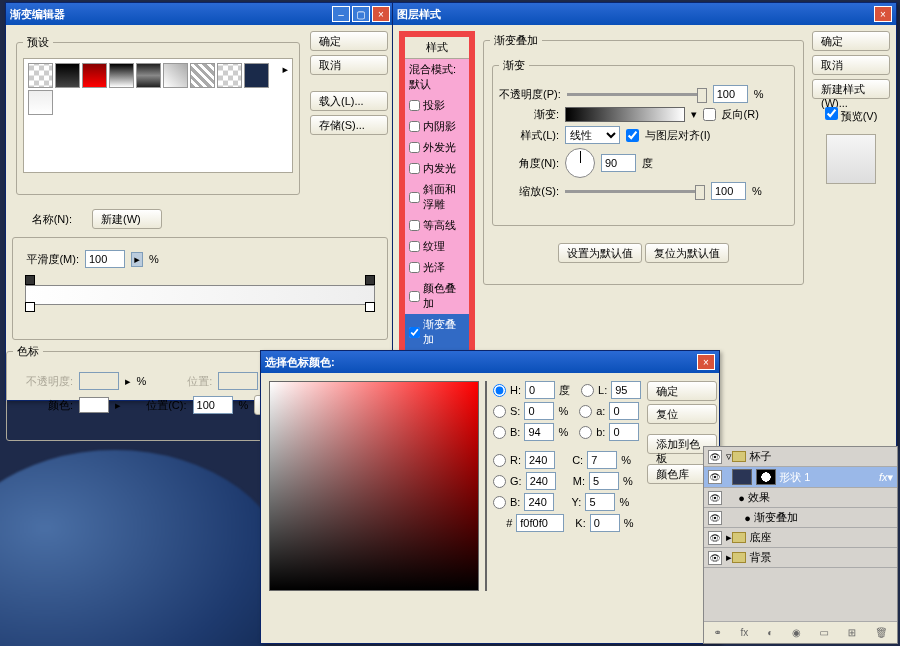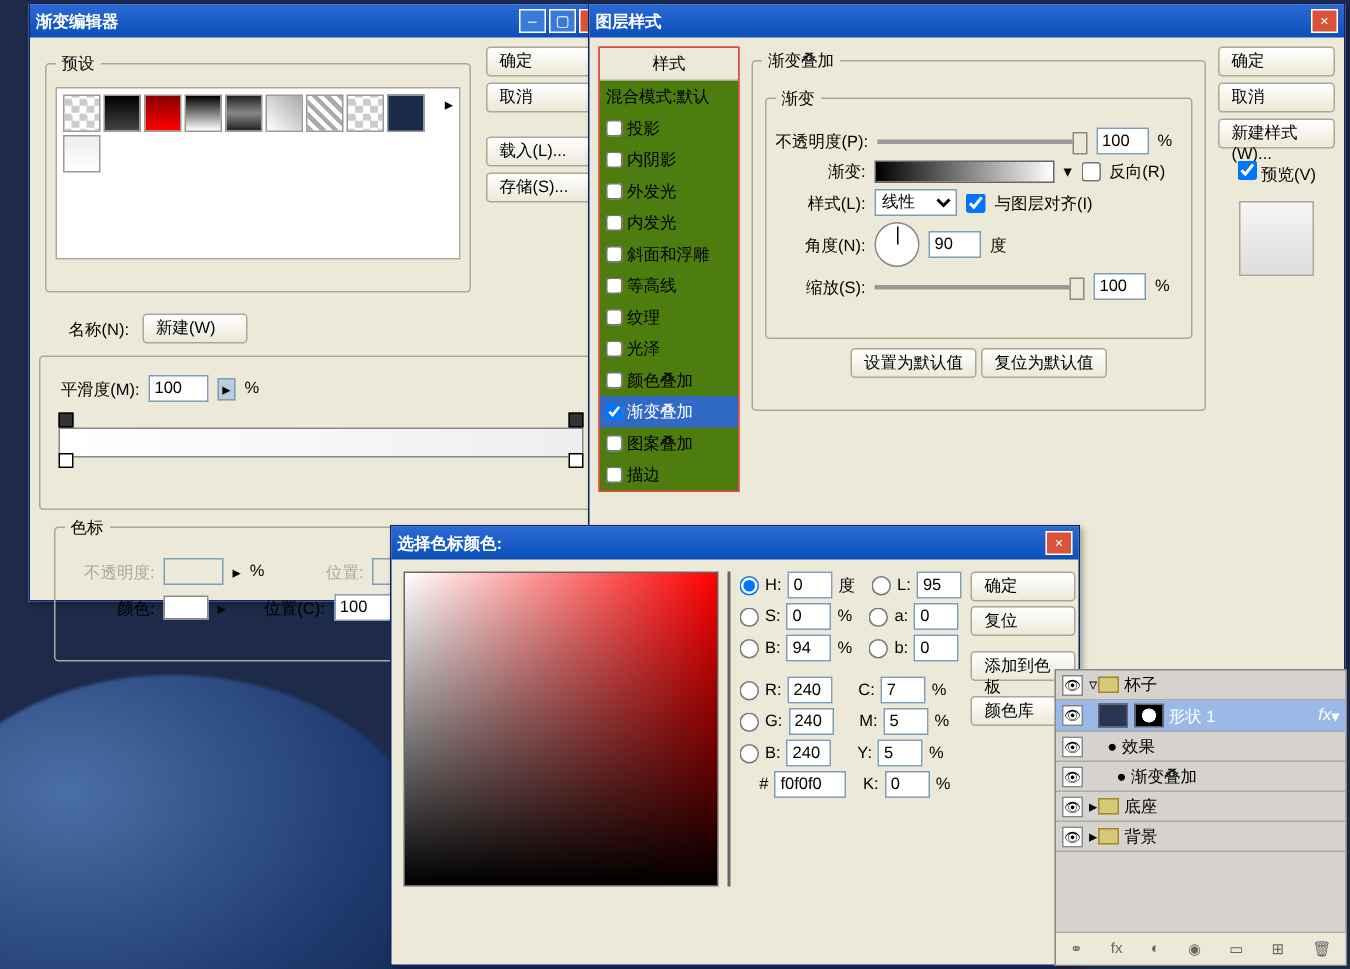--- a/index.html
+++ b/index.html
@@ -11,41 +11,41 @@
 .winbtn.close{background:#d9533a}
 .window{position:absolute;background:#ece9d8;border:1px solid #0a246a;box-shadow:2px 2px 4px rgba(0,0,0,.3)}
 .btn{background:linear-gradient(#fff,#ece9d8);border:1px solid #aca899;border-radius:3px;padding:2px 8px;min-width:70px;text-align:left;cursor:pointer;height:20px;line-height:14px;display:inline-block}
 input[type=text]{border:1px solid #7f9db9;background:#fff;padding:1px 3px;height:18px;font-size:11px}
 select{border:1px solid #7f9db9;background:#fff;height:18px;font-size:11px}
 fieldset{border:1px solid #aca899;border-radius:3px;padding:8px 6px 21px;margin:4px}
 legend{padding:0 4px}
 .watermark{position:absolute;right:10px;top:3px;color:#fff;font-size:10px;opacity:.7}
 
 
-#gradEditor{left:19px;top:2px;width:390px;height:399px}
+#gradEditor{left:5px;top:2px;width:390px;height:399px}
 .grad-body{padding:6px;display:flex;gap:6px}
 .presets{flex:1}
 .preset-box{border:1px solid #aca899;background:#fff;height:115px;position:relative}
 .preset-row{display:flex;flex-wrap:wrap;gap:2px;padding:4px}
 .sw{width:25px;height:25px;border:1px solid #999}
 .btncol{display:flex;flex-direction:column;gap:4px;width:78px}
-.grad-name{padding:4px 6px;display:flex;align-items:center;gap:9px}
+.grad-name{padding:4px 6px;display:flex;align-items:center;gap:20px}
 .grad-name input{flex:1}
 .grad-bar-area{padding:6px}
 .grad-bar{height:20px;border:1px solid #888;background:linear-gradient(90deg,#fff,#eee)}
 .stops{display:flex;justify-content:space-between;margin-top:-3px}
 .st{width:10px;height:10px;background:#333;border:1px solid #000}
 .field-row{display:flex;align-items:center;gap:6px;margin:4px 0}
 .lbl{text-align:right;min-width:60px}
 .lbl.dis{color:#aca899}
 
 
 #layerStyle{left:392px;top:2px;width:505px;height:445px}
 .ls-body{display:flex;padding:6px;gap:6px}
-.style-list{border:1px solid #ef4444;background:#4d7c0f;width:94px}
+.style-list{border:6px solid #ef4444;background:#f9a8d4;width:76px}
 .style-list .hdr{background:#ece9d8;border-bottom:1px solid #aca899;padding:3px;text-align:center}
 .style-item{padding:3px 4px;display:flex;align-items:center;gap:3px;cursor:pointer}
 .style-item.sel{background:#316ac5;color:#fff}
 .style-item input{width:11px;height:11px}
 .grad-overlay fieldset{margin:2px}
 .slider{display:inline-block;width:140px;height:3px;background:#999;vertical-align:middle;position:relative}
 .slider::after{content:"";position:absolute;right:0;top:-5px;width:8px;height:13px;background:#ece9d8;border:1px solid #888}
 .mini-grad{display:inline-block;width:120px;height:15px;border:1px solid #666;background:linear-gradient(90deg,#000,#fff);vertical-align:middle}
 .angle{display:inline-block;width:30px;height:30px;border:1px solid #888;border-radius:50%;background:#fff;vertical-align:middle;position:relative}
 .angle::after{content:"";position:absolute;left:50%;top:2px;width:1px;height:12px;background:#000}
@@ -135,21 +135,21 @@
           <div class="st"></div>
           <div class="st"></div>
         </div>
       <div class="grad-bar"></div>
       <div class="stops">
           <div class="st" style="background:#fff"></div>
           <div class="st" style="background:#fff"></div>
         </div>
     </div>
   </fieldset>
-  <fieldset style="margin:4px 16px">
+  <fieldset style="margin:4px 0">
     <legend>色标</legend>
     <div class="field-row">
       <span class="lbl dis">不透明度:</span>
       <input type="text" disabled="" style="width: 40px; background: rgb(236, 233, 216);">
         <span>▸</span>
       <span class="dis">%</span>
       <span class="lbl dis">位置:</span>
       <input type="text" disabled="" style="width: 40px; background: rgb(236, 233, 216);">
       <span class="dis">%</span>
       <div class="btn" style="color:#aca899">删除(D)</div>
@@ -258,21 +258,21 @@
               <input type="text" style="width: 35px;" value="90"> 
               <span>度</span>
             </div>
           <div class="field-row">
               <span class="lbl">缩放(S):</span>
               <span class="slider"></span>
               <input type="text" style="width: 35px;" value="100">
               <span>%</span>
             </div>
         </fieldset>
-        <div style="text-align:center;margin-top:6px">
+        <div style="text-align:center;margin-top:17px">
           <div class="btn">设置为默认值</div>
           <div class="btn">复位为默认值</div>
         </div>
       </fieldset>
     </div>
     <div class="btncol">
       <div class="btn">确定</div>
       <div class="btn">取消</div>
       <div class="btn">新建样式(W)...</div>
       <label style="text-align:center;margin-top:4px"><input type="checkbox" checked="" style=""> <span>预览(V)</span></label>

